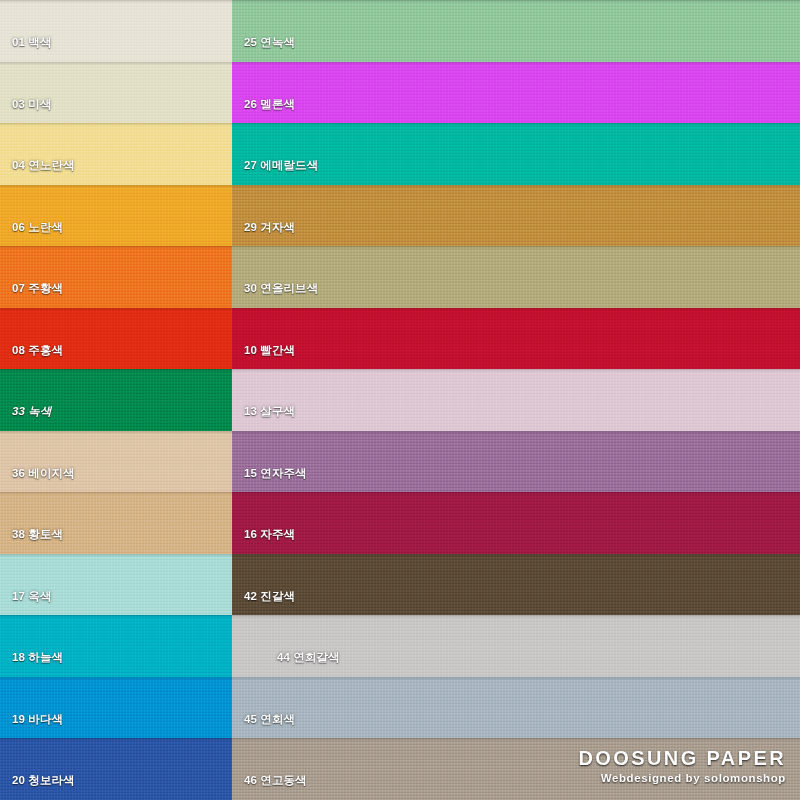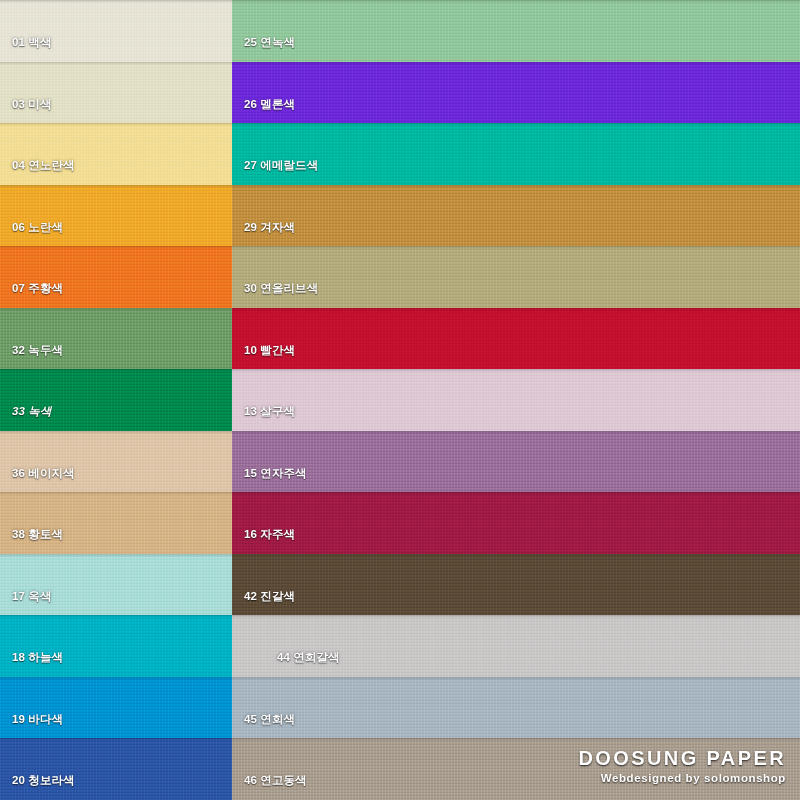--- a/index.html
+++ b/index.html
@@ -95,43 +95,43 @@
 <div id="chart">
     <div class="swatch light" style="background: rgb(231, 228, 214);">
       <span class="swatch-label" style="color: rgb(255, 255, 255);">01 백색</span>
     </div>
     <div class="swatch" style="background: rgb(145, 199, 156);">
       <span class="swatch-label" style="color: rgb(255, 255, 255);">25 연녹색</span>
     </div>
     <div class="swatch light" style="background: rgb(226, 224, 197);">
       <span class="swatch-label" style="color: rgb(255, 255, 255);">03 미색</span>
     </div>
-    <div class="swatch" style="background: #6d28d9;">
+    <div class="swatch" style="background: #d946ef;">
       <span class="swatch-label" style="color: rgb(255, 255, 255);">26 멜론색</span>
     </div>
     <div class="swatch light" style="background: rgb(242, 221, 148);">
       <span class="swatch-label" style="color: rgb(255, 255, 255);">04 연노란색</span>
     </div>
     <div class="swatch" style="background: rgb(0, 184, 160);">
       <span class="swatch-label" style="color: rgb(255, 255, 255);">27 에메랄드색</span>
     </div>
     <div class="swatch" style="background: rgb(239, 169, 41);">
       <span class="swatch-label" style="color: rgb(255, 255, 255);">06 노란색</span>
     </div>
     <div class="swatch" style="background: rgb(192, 143, 62);">
       <span class="swatch-label" style="color: rgb(255, 255, 255);">29 겨자색</span>
     </div>
     <div class="swatch" style="background: rgb(239, 117, 33);">
       <span class="swatch-label" style="color: rgb(255, 255, 255);">07 주황색</span>
     </div>
     <div class="swatch" style="background: rgb(179, 171, 124);">
       <span class="swatch-label" style="color: rgb(255, 255, 255);">30 연올리브색</span>
     </div>
-    <div class="swatch" style="background: rgb(110, 157, 104);">
-      <span class="swatch-label" style="color: rgb(255, 255, 255);">32 녹두색</span>
+    <div class="swatch" style="background: rgb(224, 45, 18);">
+      <span class="swatch-label" style="color: rgb(255, 255, 255);">08 주홍색</span>
     </div>
     <div class="swatch" style="background: rgb(195, 16, 47);">
       <span class="swatch-label" style="color: rgb(255, 255, 255);">10 빨간색</span>
     </div>
     <div class="swatch" style="background: rgb(0, 137, 77); font-style: italic;">
       <span class="swatch-label" style="color: rgb(255, 255, 255);">33 녹색</span>
     </div>
     <div class="swatch light" style="background: rgb(221, 200, 211);">
       <span class="swatch-label" style="color: rgb(255, 255, 255);">13 살구색</span>
     </div>

